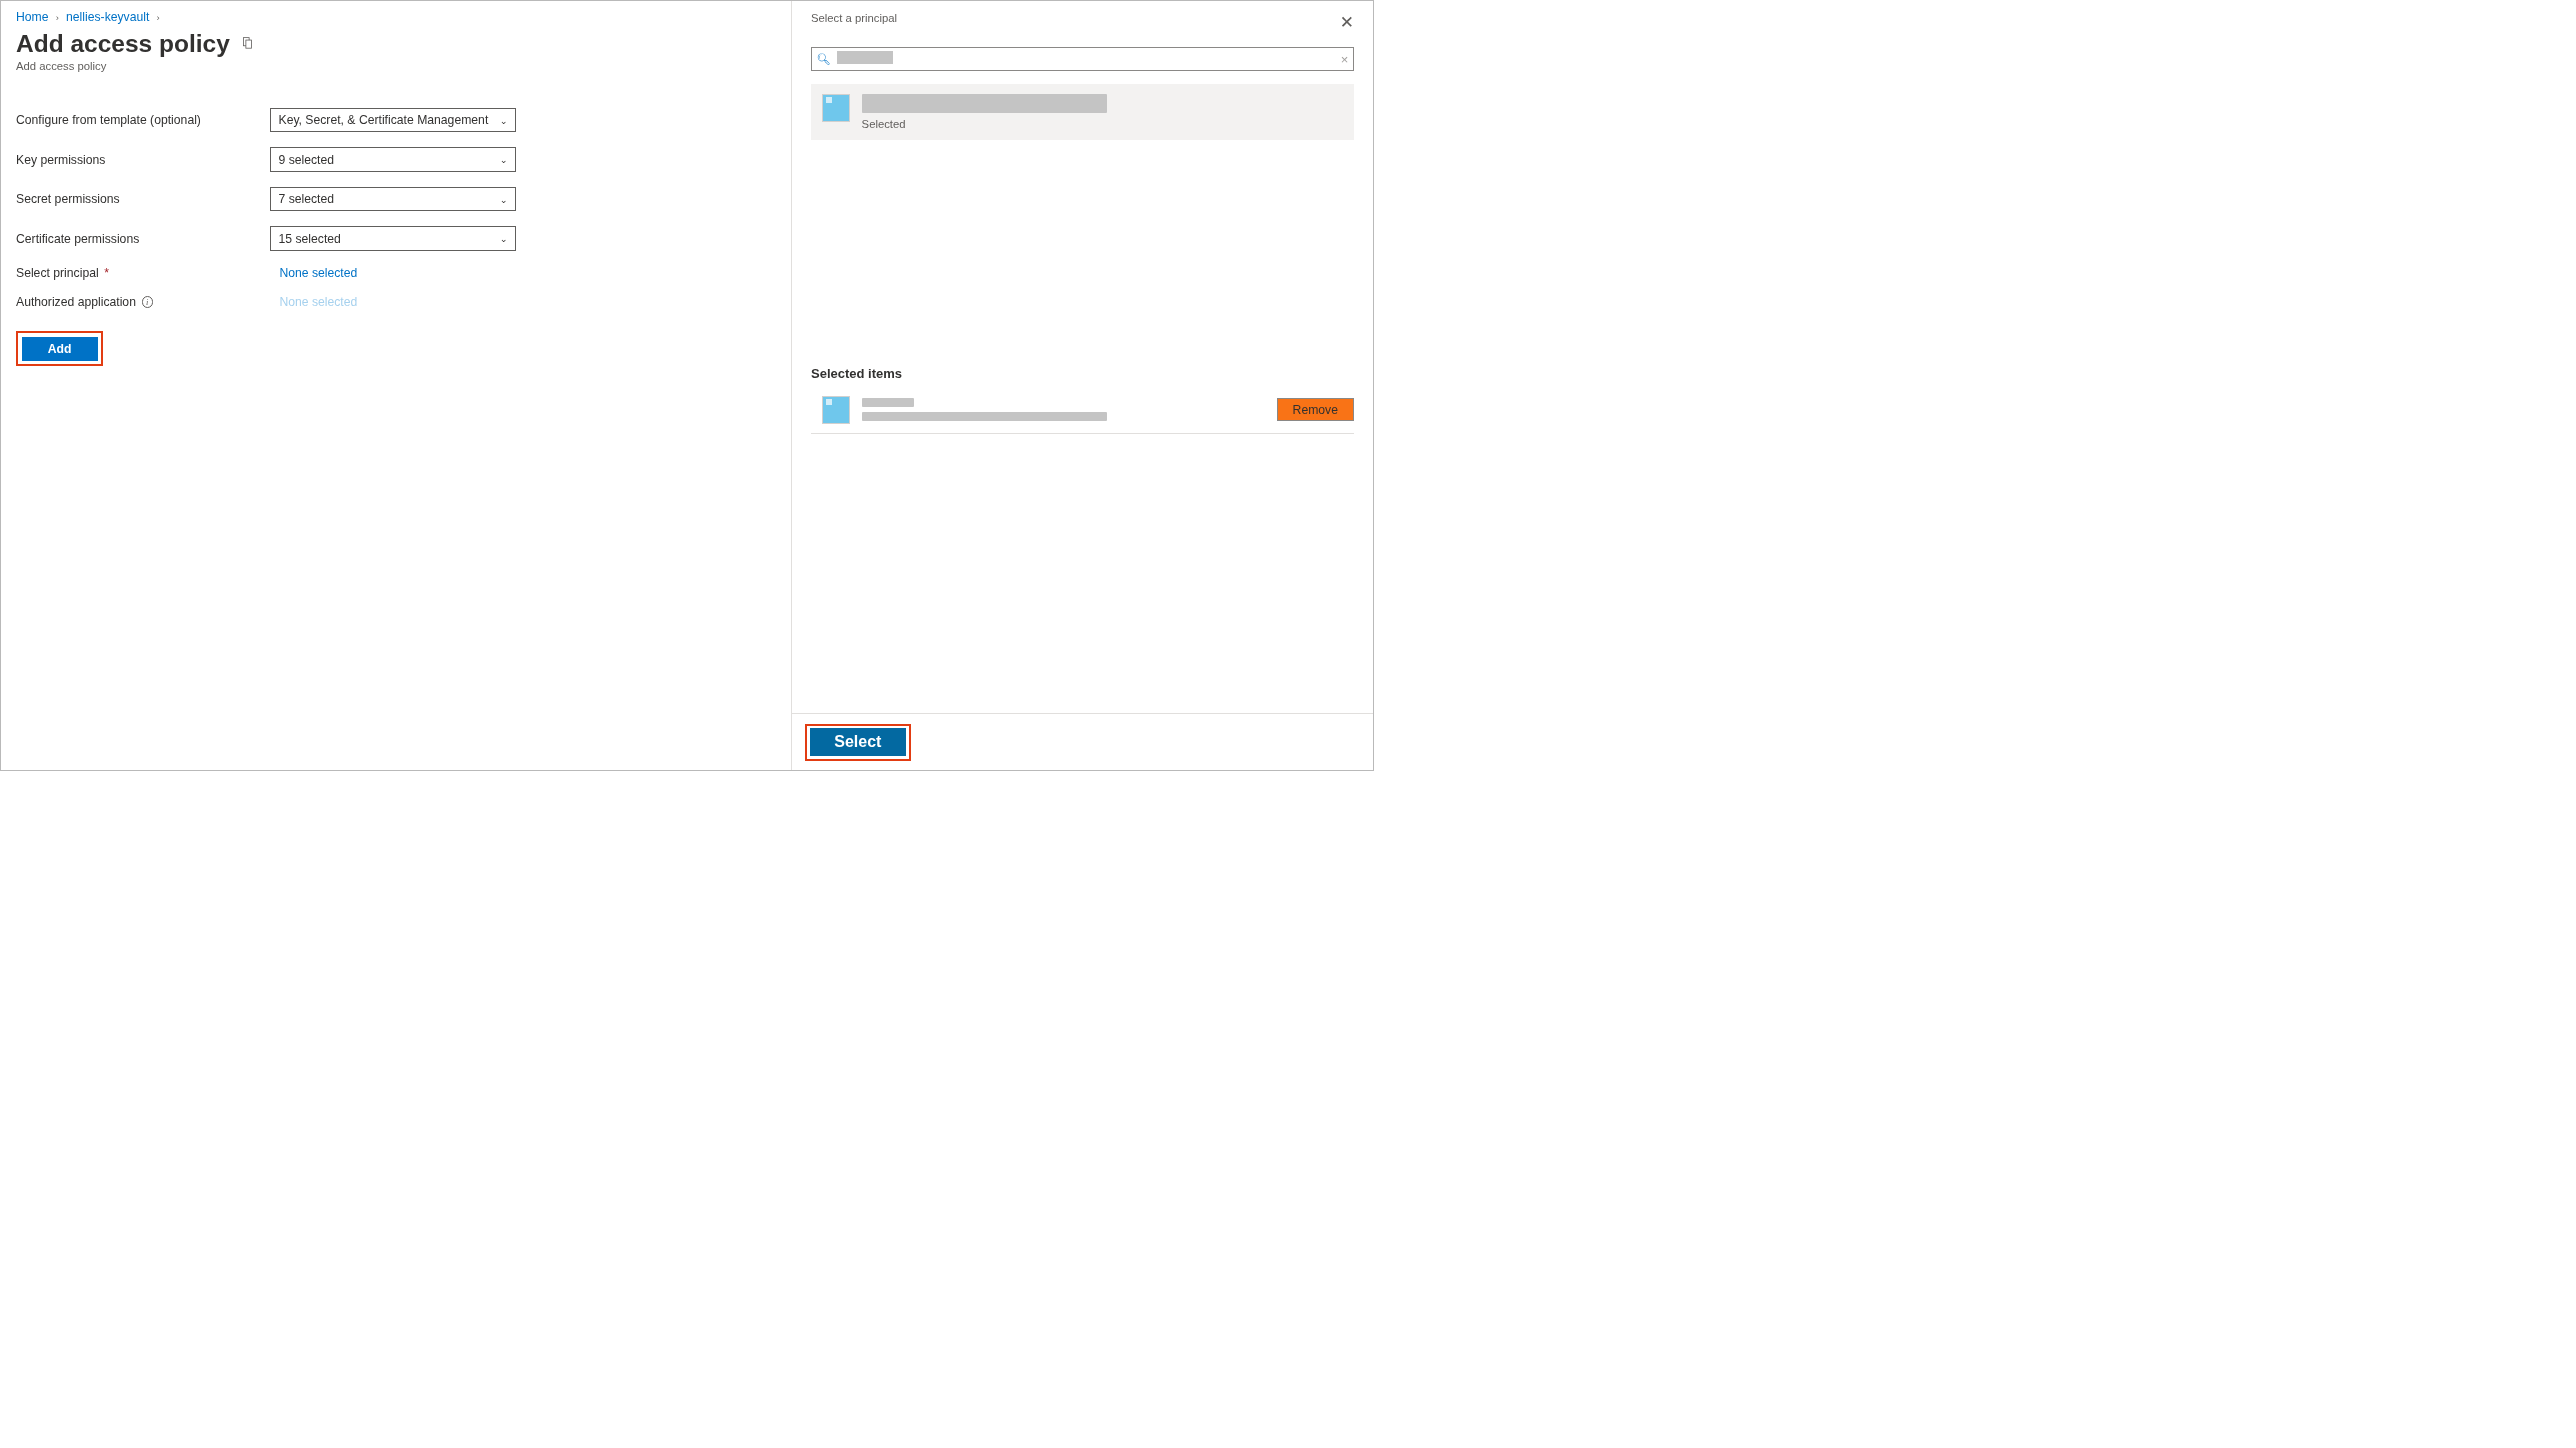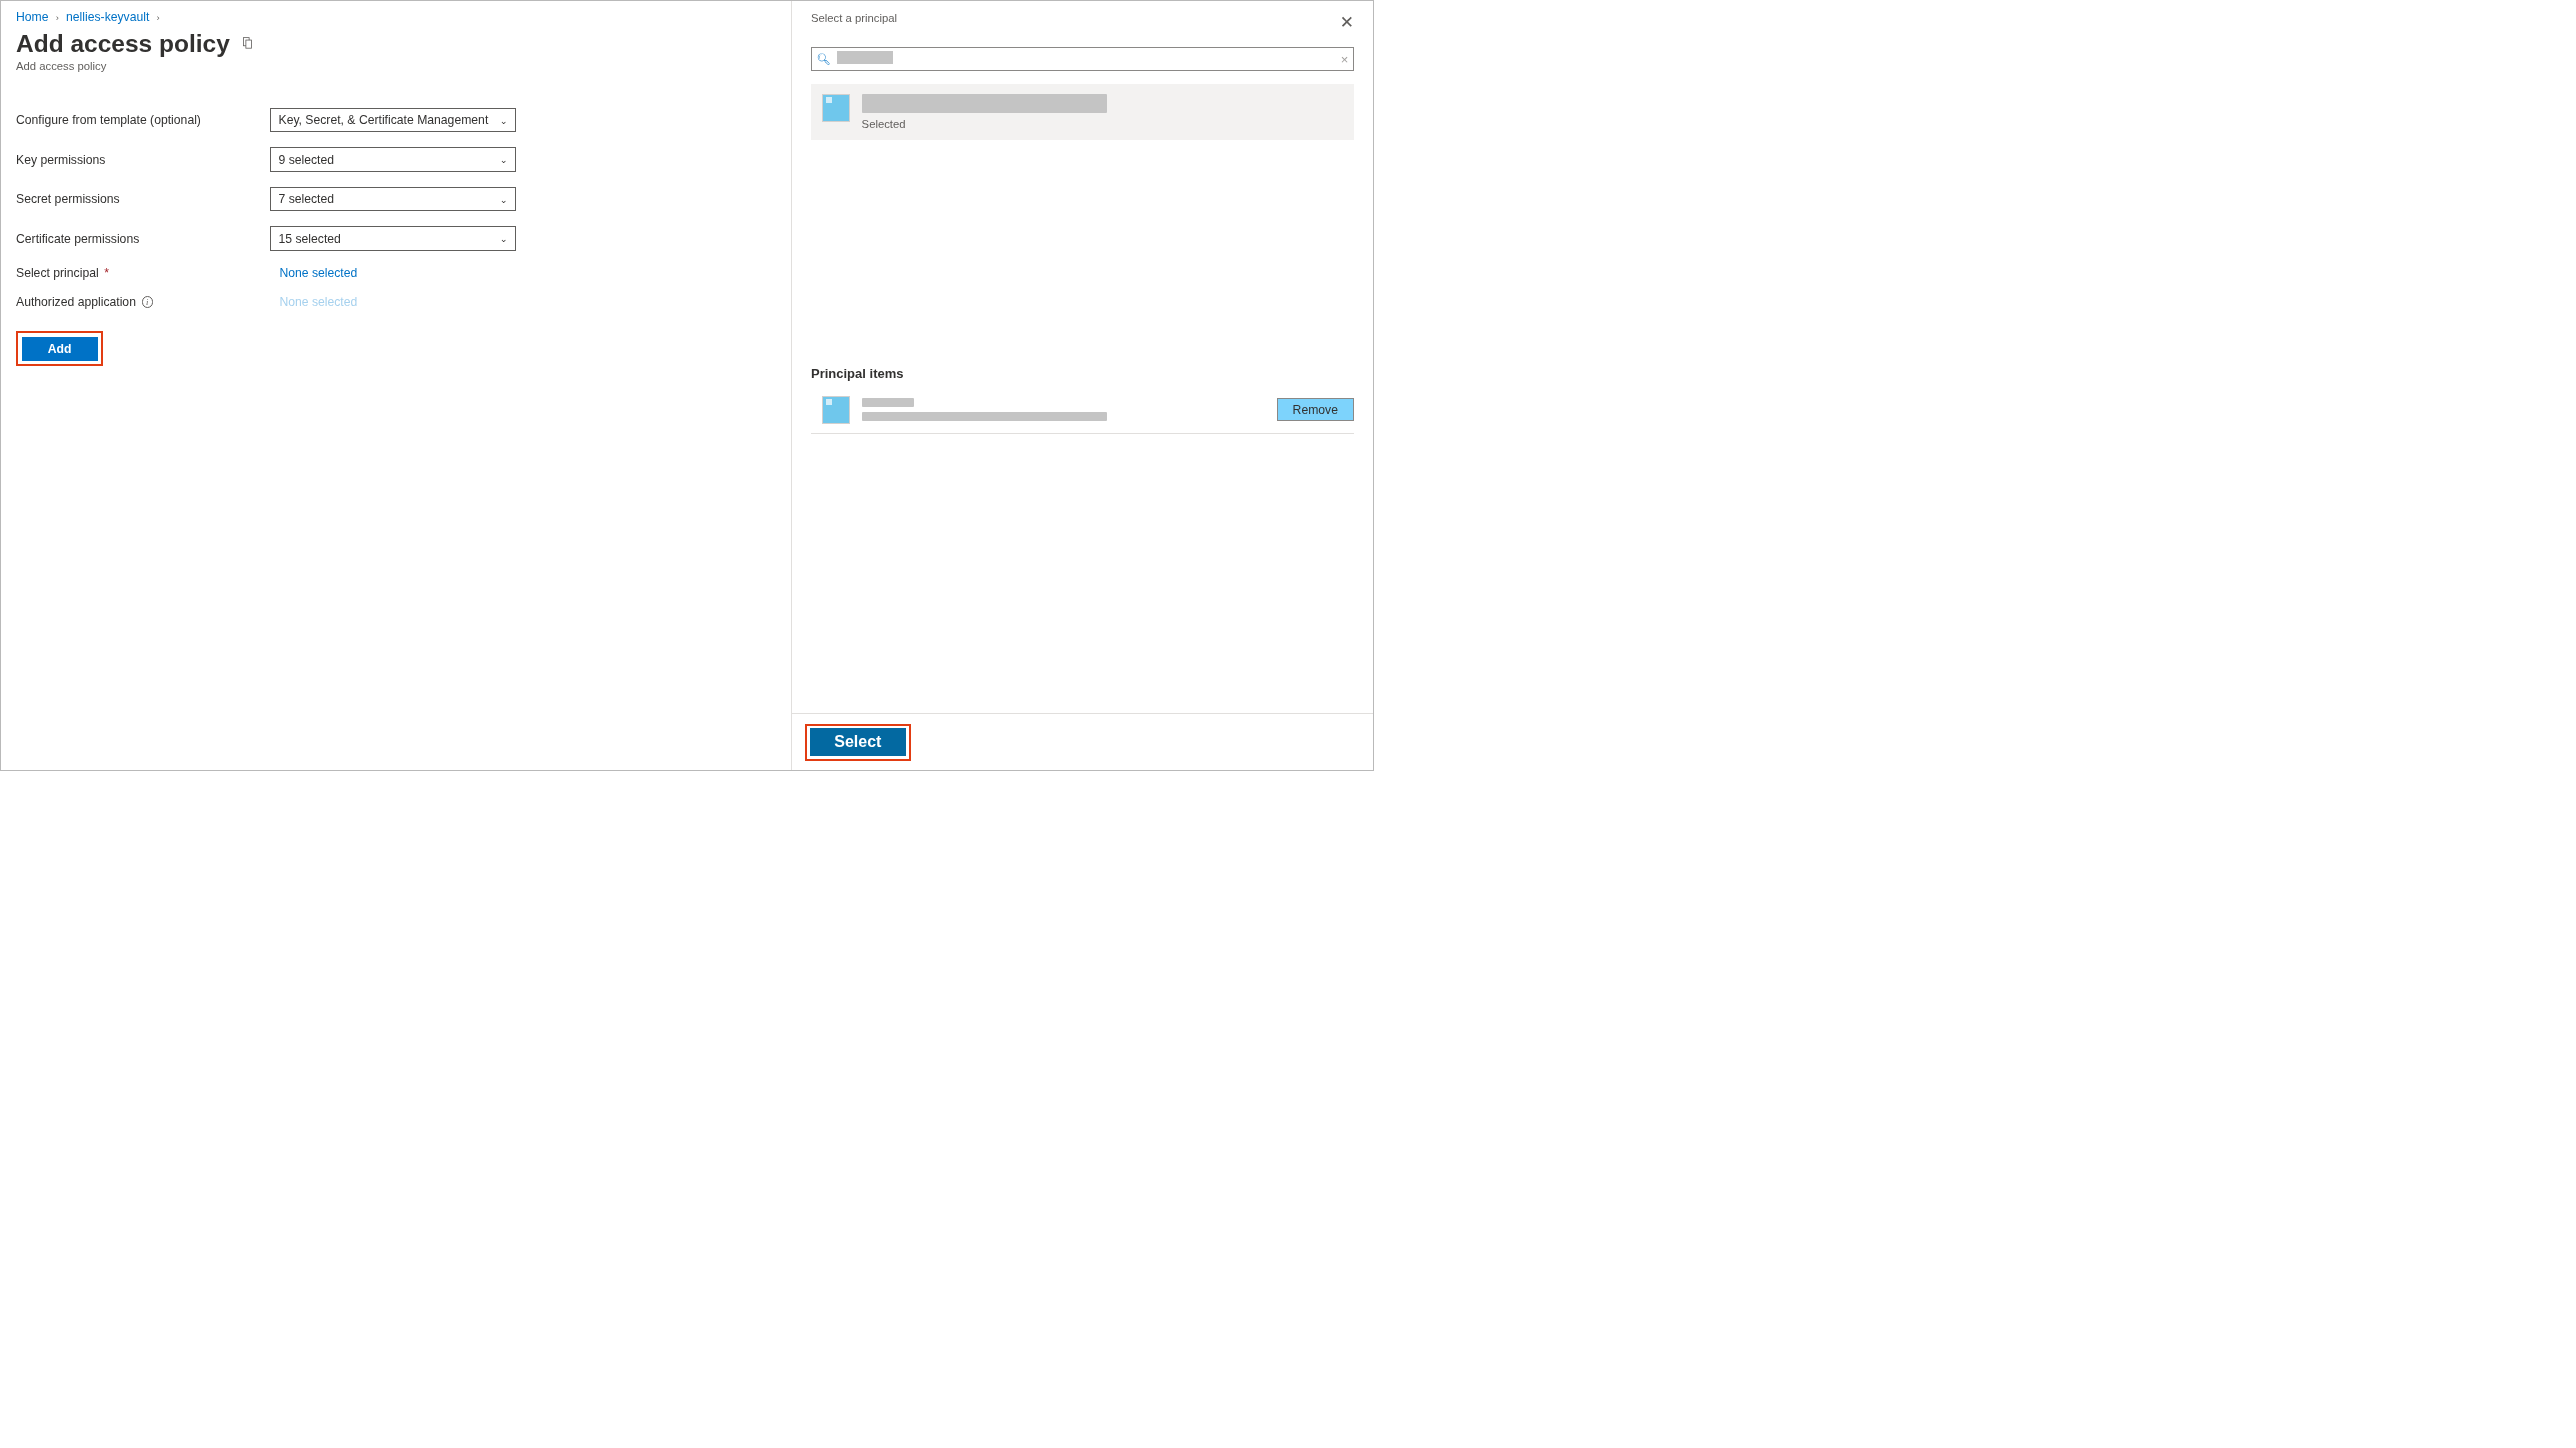--- a/index.html
+++ b/index.html
@@ -236,21 +236,21 @@
   }
   .selected-row {
     display: flex;
     align-items: center;
     gap: 11.3px;
     border-bottom: 0.9px solid #e1dfdd;
     padding: 5.6px 0 9.4px 11.3px;
   }
   .selected-body { flex:1; }
   .remove-btn {
-    background: #7dd3fc;
+    background: #f97316;
     border: 0.9px solid #8a8886;
     padding: 3.8px 15px;
     font-size: 12.2px;
     cursor: pointer;
     color: #323130;
   }
   .right-footer {
     border-top: 0.9px solid #e1dfdd;
     padding: 9.4px 0 9.4px 13px;
   }
@@ -361,21 +361,21 @@
       </div>
 
       <div class="result-row">
         <div class="avatar"></div>
         <div class="result-body">
           <div class="redact wide"></div>
           <div class="selected-lbl">Selected</div>
         </div>
       </div>
 
-      <div class="section-heading">Principal items</div>
+      <div class="section-heading">Selected items</div>
 
       <div class="selected-row">
         <div class="avatar"></div>
         <div class="selected-body">
           <div class="redact m1"></div>
           <div class="redact m2"></div>
         </div>
         <button class="remove-btn">Remove</button>
       </div>
     </div>

